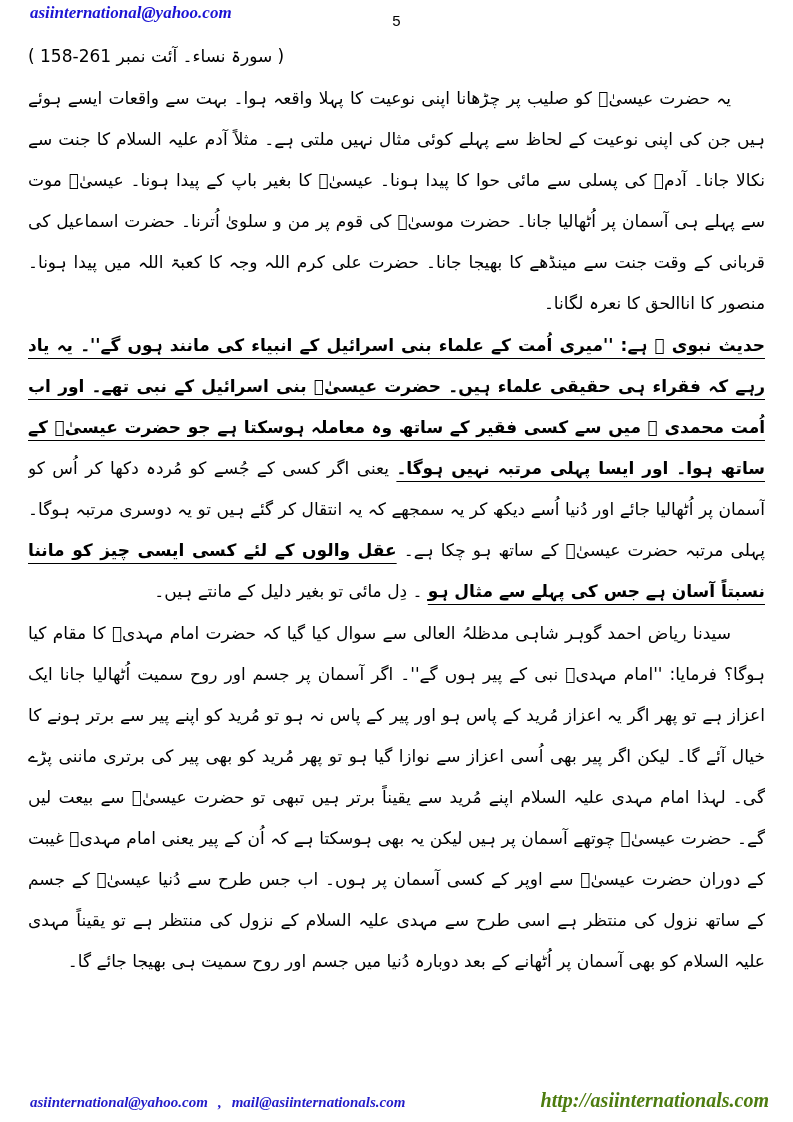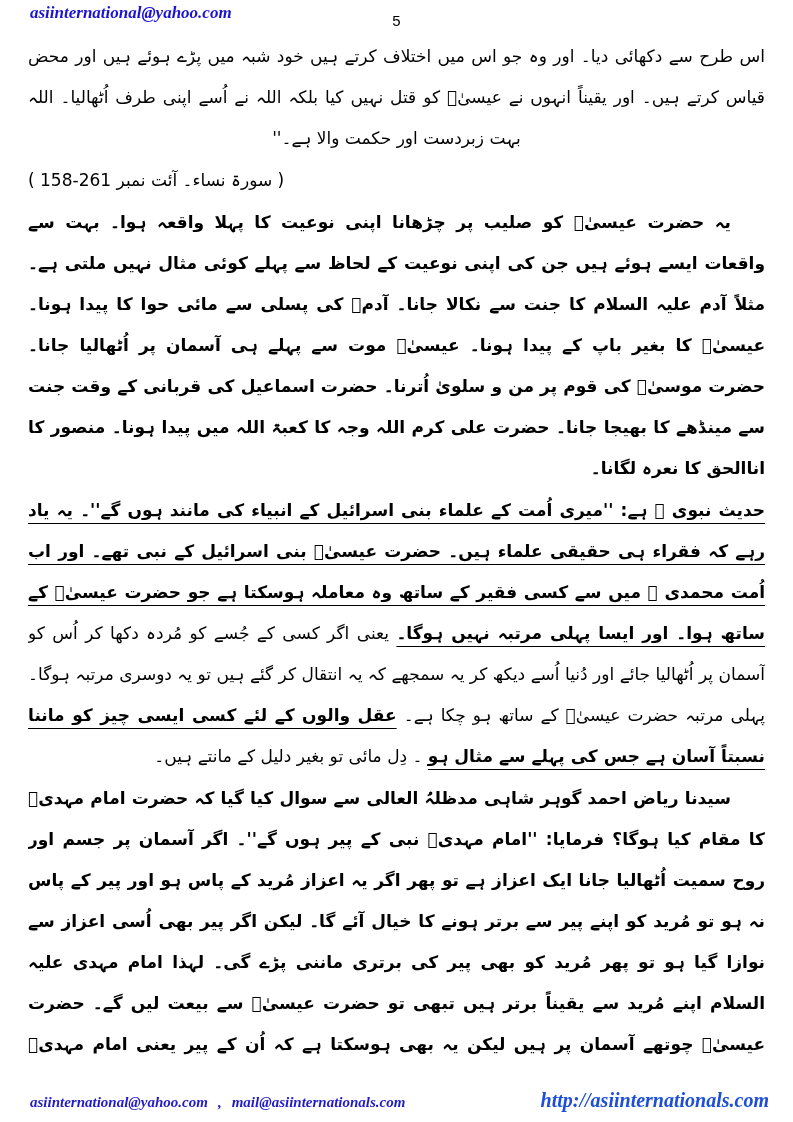--- a/index.html
+++ b/index.html
@@ -17,51 +17,48 @@
     font-family:"Liberation Sans", sans-serif;font-size:15px;color:#000;
   }
   .body-text{
     position:absolute;top:36px;right:28px;left:28px;height:1030px;
     direction:rtl;unicode-bidi:embed;
     font-family:"DejaVu Sans", sans-serif;
     font-size:17px;line-height:41px;
     text-align:justify;overflow:hidden;
   }
   .body-text p{margin:0 0 1px 0;}
-  .indent{text-indent:34px;font-weight:bold;}
+  .indent{text-indent:34px;}
   .center-last{text-align-last:center;}
   .ref-line{text-align:left;direction:rtl;}
   .u{font-weight:bold;text-decoration:underline;text-underline-offset:7px;margin-top:44px;}
   .footer{
     position:absolute;bottom:10px;left:30px;right:24px;
     display:flex;justify-content:space-between;align-items:baseline;
   }
   .footer-left{
     font-family:"Liberation Serif", serif;font-style:italic;font-weight:bold;
     font-size:15px;color:#221bc9;white-space:nowrap;
   }
   .footer-left a{color:#221bc9;text-decoration:none;}
   .footer-sep{margin:0 10px;color:#221bc9;font-style:italic;font-weight:bold;}
   .footer-right a{
     font-family:"Liberation Serif", serif;font-style:italic;font-weight:bold;
-    font-size:20px;color:#1d4ed8;text-decoration:none;white-space:nowrap;
+    font-size:20px;color:#4d7c0f;text-decoration:none;white-space:nowrap;
   }
 </style>
 </head>
 <body>
 
 <a class="header-email" href="#">asiinternational@yahoo.com</a>
 
 <div class="page-number">5</div>
 
 <div class="body-text">
 
-  <p class="center-last">
-    <span>اس طرح سے دکھائی دیا۔ اور وہ جو اس میں اختلاف کرتے ہیں خود شبہ میں پڑے ہوئے ہیں اور محض قیاس کرتے ہیں۔ اور یقیناً انہوں نے عیسیٰؑ کو قتل نہیں کیا بلکہ اللہ نے اُسے اپنی طرف اُٹھالیا۔ اللہ بہت زبردست اور حکمت والا ہے۔''</span>
-  </p>
 
   <p class="ref-line">
     <span>( سورۃ نساء۔ آئت نمبر 261-158 )</span>
   </p>
 
   <p class="indent">
     <span>یہ حضرت عیسیٰؑ کو صلیب پر چڑھانا اپنی نوعیت کا پہلا واقعہ ہوا۔ بہت سے واقعات ایسے ہوئے ہیں جن کی اپنی نوعیت کے لحاظ سے پہلے کوئی مثال نہیں ملتی ہے۔ مثلاً آدم علیہ السلام کا جنت سے نکالا جانا۔ آدمؑ کی پسلی سے مائی حوا کا پیدا ہونا۔ عیسیٰؑ کا بغیر باپ کے پیدا ہونا۔ عیسیٰؑ موت سے پہلے ہی آسمان پر اُٹھالیا جانا۔ حضرت موسیٰؑ کی قوم پر من و سلویٰ اُترنا۔ حضرت اسماعیل کی قربانی کے وقت جنت سے مینڈھے کا بھیجا جانا۔ حضرت علی کرم اللہ وجہ کا کعبۃ اللہ میں پیدا ہونا۔ منصور کا اناالحق کا نعرہ لگانا۔</span>
   </p>
 
   <p>

